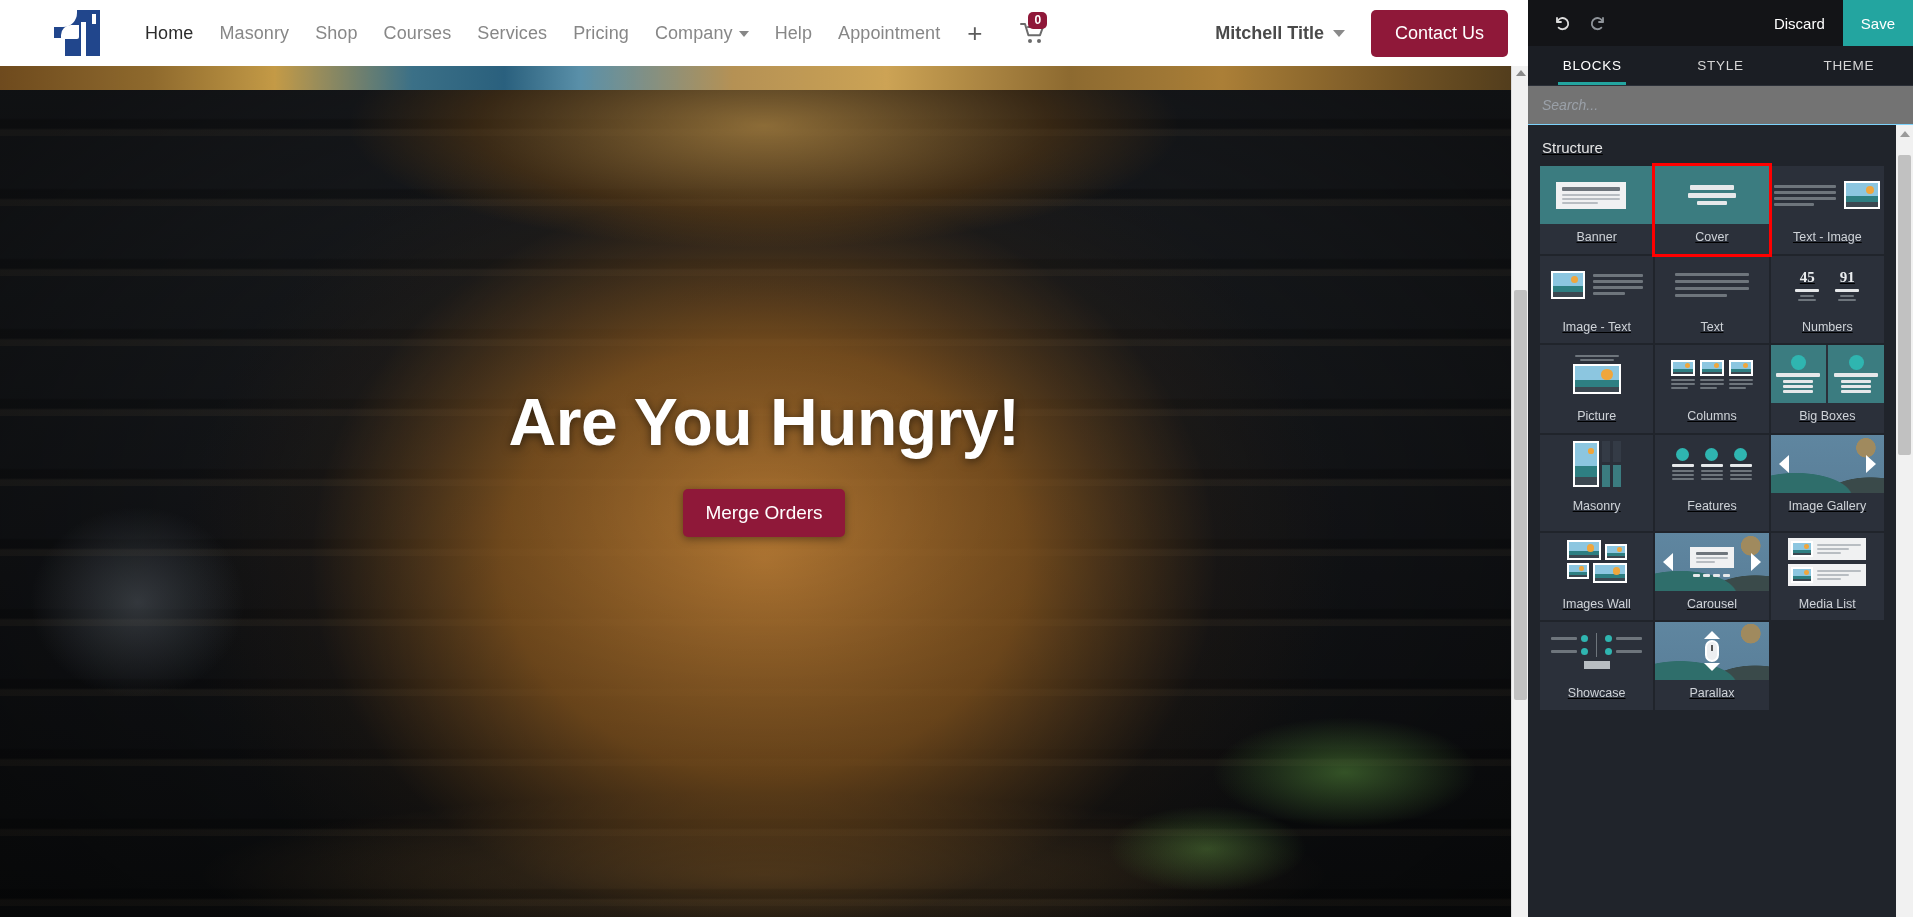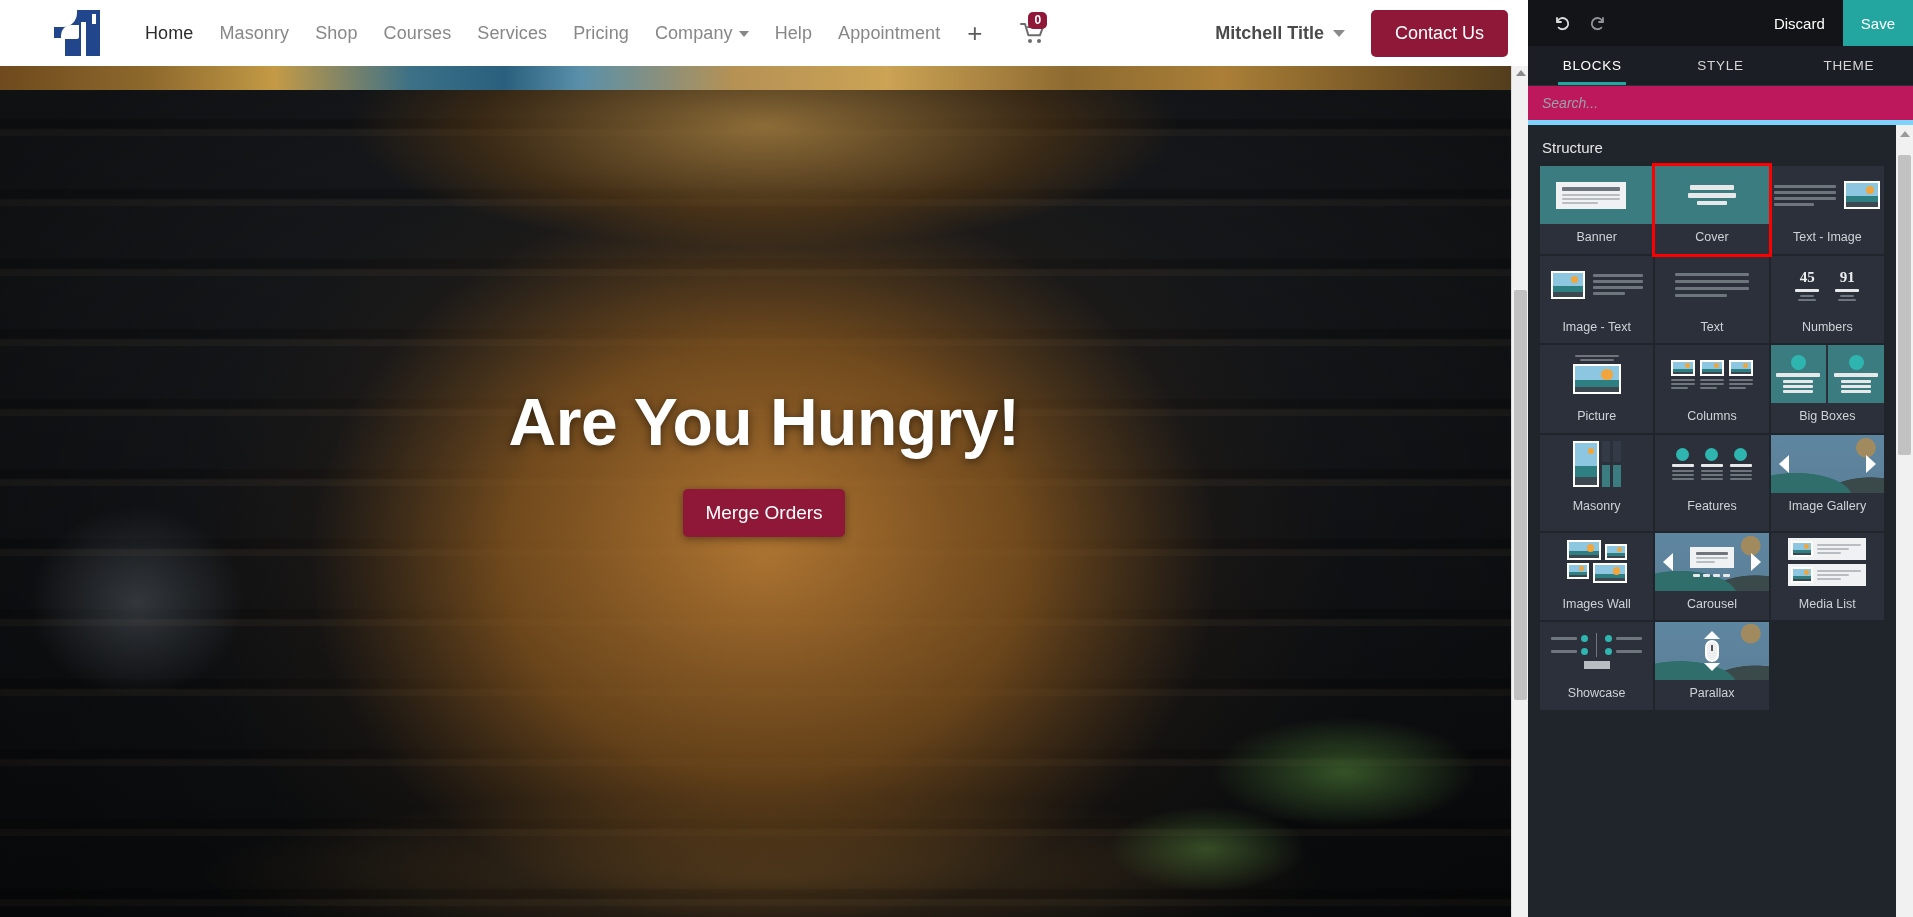--- a/index.html
+++ b/index.html
@@ -237,38 +237,39 @@
     font-size: 13.5px; letter-spacing: .7px; color:#d6d6d6;
     cursor:pointer; position:relative;
   }
   #panel-tabs .tab.active { color:#ffffff; }
   #panel-tabs .tab.active::after {
     content:""; position:absolute; left:50%; transform:translateX(-50%);
     bottom:0; width: 68px; height:3px; background:#23a5a0;
   }
 
   #search-row {
-    height: 39px; background:#be185d;
+    height: 39px; background:#737373;
     display:flex; align-items:center; padding: 0 14px;
-    border-bottom:5px solid #7dd3fc;
+    border-bottom:1px solid #7dd3fc;
     flex:none;
   }
   #search-input {
     width:100%; background:transparent; border:none; outline:none;
     font-family:inherit; font-size:14px; font-style:italic; color:#d0d0d0;
   }
   #search-input::placeholder { color:#9aa0a8; font-style:italic; }
 
   #panel-body {
     position:relative; flex:1; overflow:hidden; background:#20242b;
   }
   #blocks-scroll {
     position:absolute; inset:0 17px 0 0;
     padding: 0 12px;
     overflow:hidden;
+    text-decoration:underline;
   }
   .section-title {
     color:#e6e6e6; font-size: 15px; padding: 14px 2px 10px;
   }
   .block-grid {
     display:grid;
     grid-template-columns: repeat(3, 1fr);
     gap: 2px;
   }
   .block-card {

